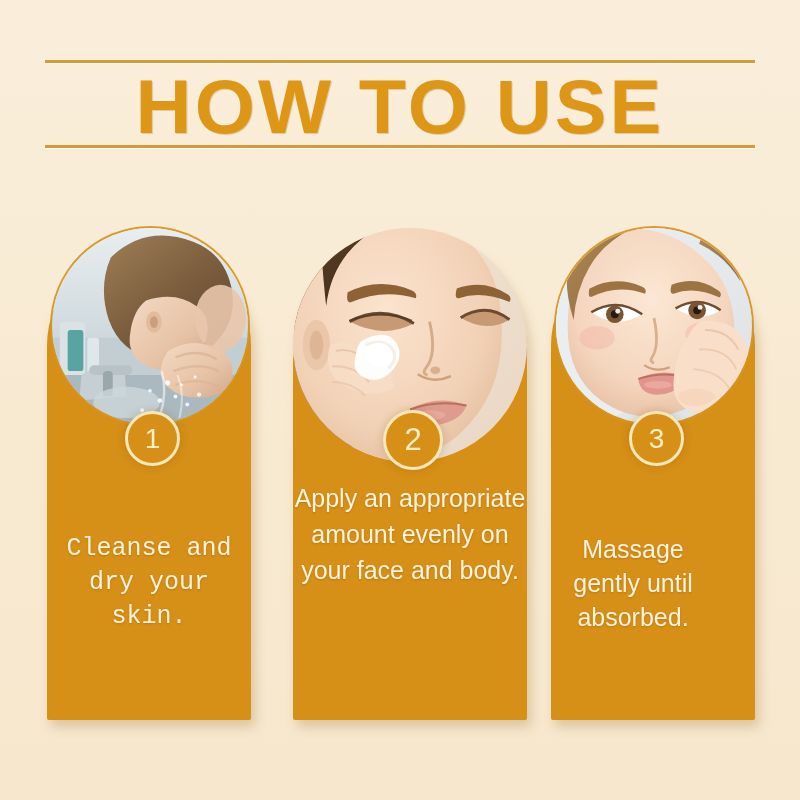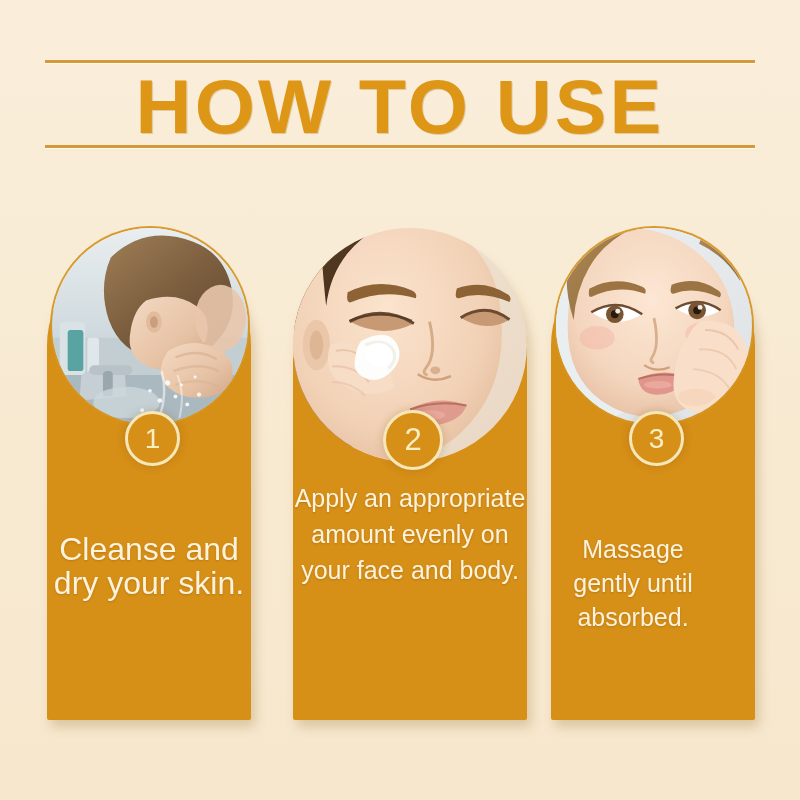--- a/index.html
+++ b/index.html
@@ -163,22 +163,23 @@
     text-align: center;
     color: #fdf3dd;
     font-family: "Liberation Sans", sans-serif;
     font-weight: normal;
     text-shadow: 0 1px 2px rgba(120,80,15,0.3);
   }
   .caption-1 {
     left: 47px;
     top: 532px;
     width: 204px;
-    font-size: 32px;
+    font-size: 25px;
     line-height: 34px;
+    font-family: Liberation Mono, monospace;
   }
   .caption-2 {
     left: 293px;
     top: 480px;
     width: 234px;
     font-size: 25px;
     line-height: 36px;
   }
   .caption-3 {
     left: 551px;

